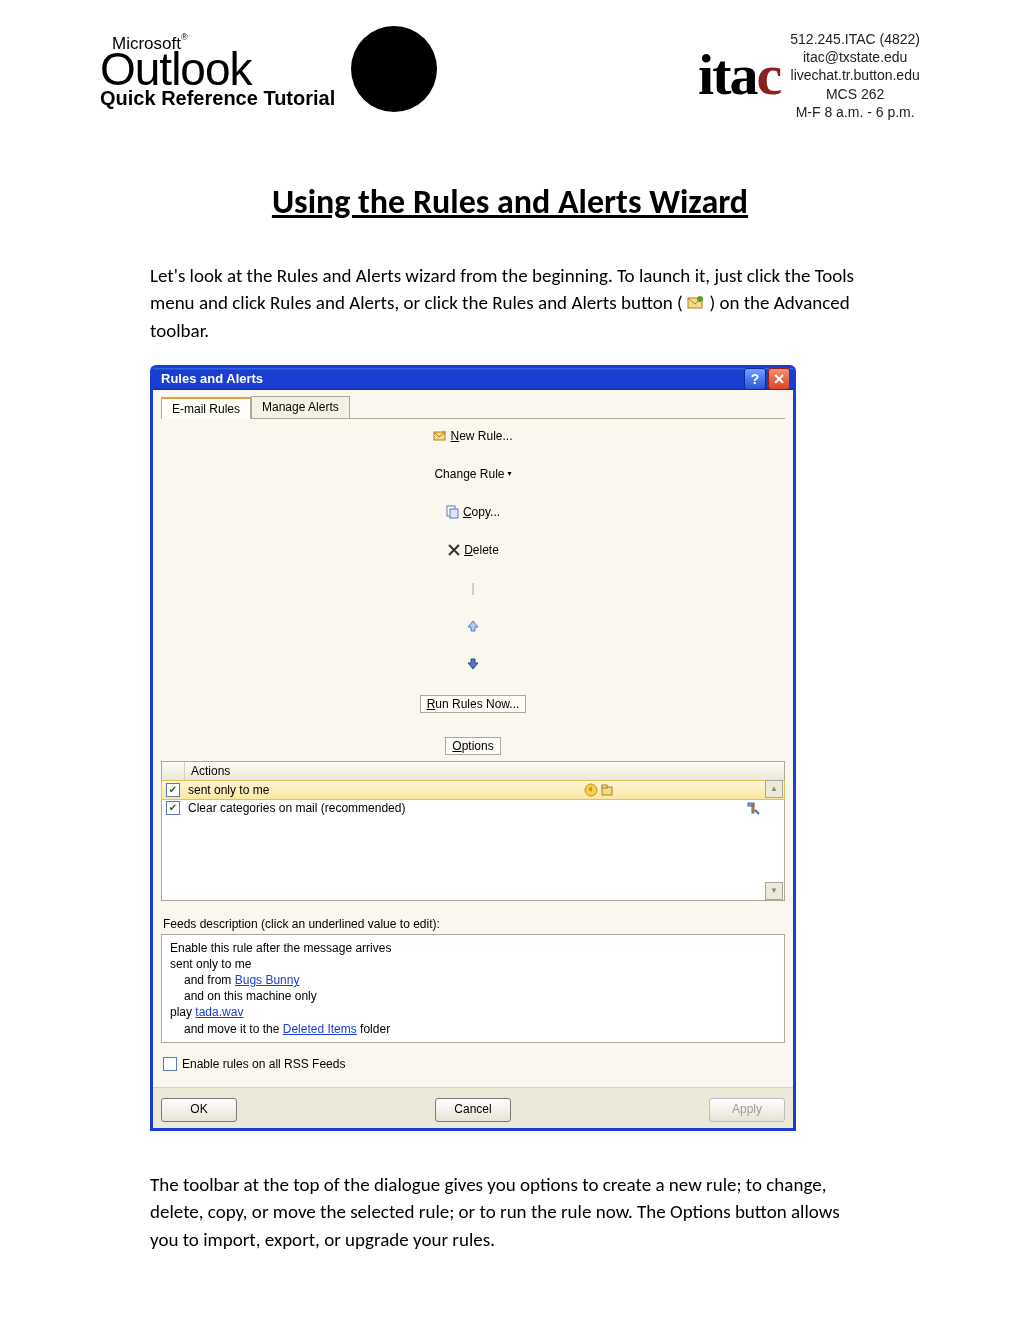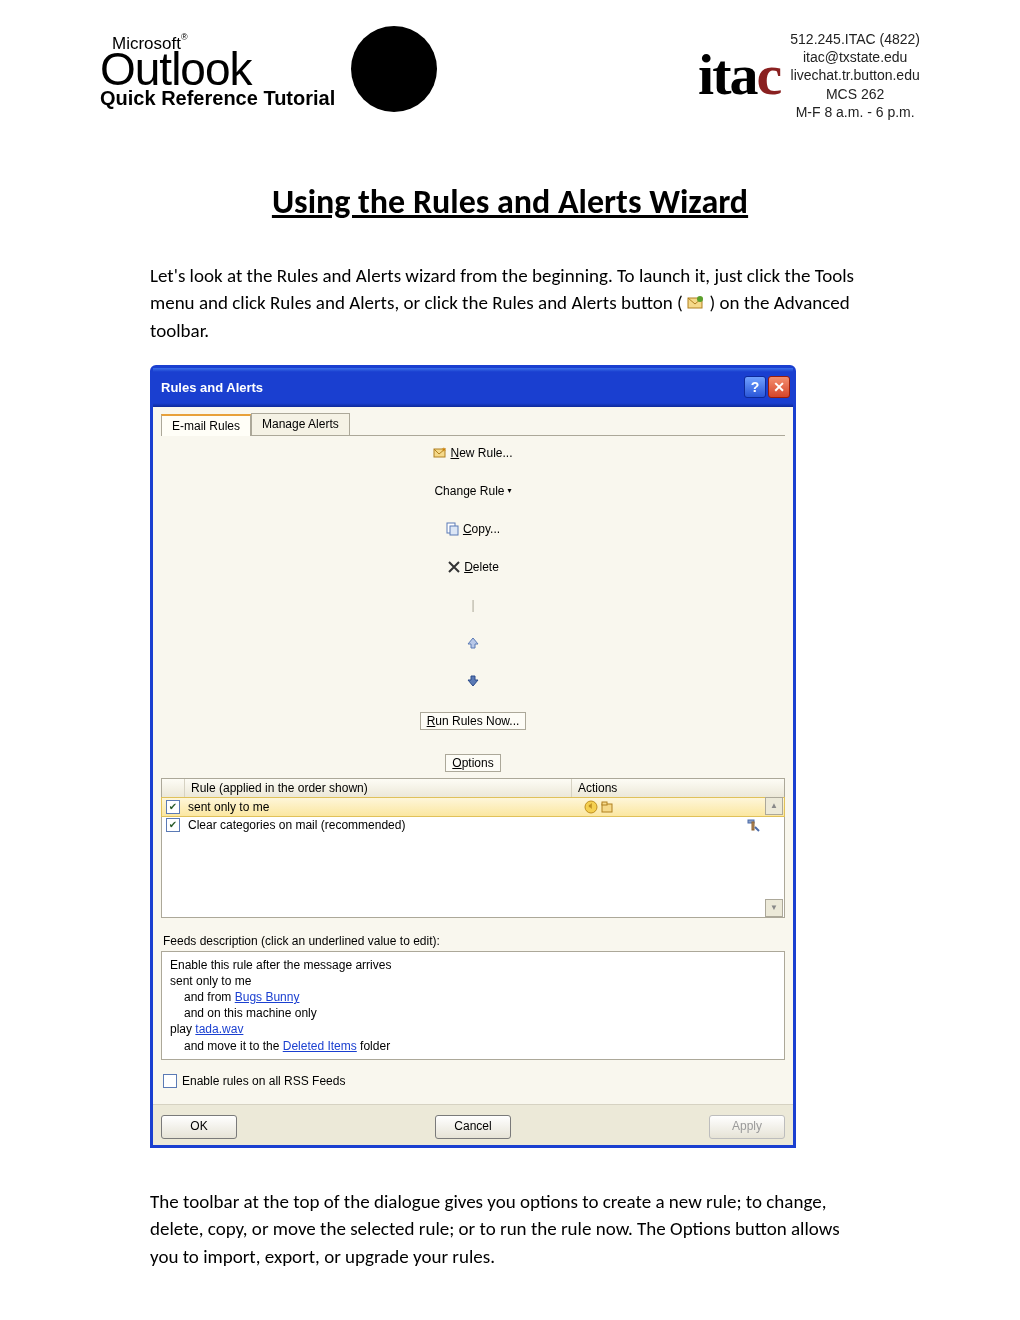--- a/index.html
+++ b/index.html
@@ -112,21 +112,21 @@
     margin: 0;
     border: 3px solid #1a3fd0;
     border-radius: 6px 6px 0 0;
     font-family: Tahoma, Arial, sans-serif;
     font-size: 12px;
     background: #ece9d8;
   }
   .titlebar {
     background: linear-gradient(to bottom, #3a6fe8 0%, #1a3fd0 10%, #1a3fd0 90%, #0e2a9a 100%);
     color: #fff;
-    height: 39px;
+    height: 22px;
     display: flex;
     align-items: center;
     justify-content: space-between;
     padding: 0 3px 0 8px;
     font-weight: bold;
     font-size: 13px;
   }
   .titlebar-buttons {
     display: flex;
     gap: 2px;
@@ -418,21 +418,20 @@
           <span class="btn boxed">
             <span><span class="accel">R</span><span>un Rules Now...</span></span>
           </span>
           <span class="btn boxed">
             <span><span class="accel">O</span><span>ptions</span></span>
           </span>
         </div>
 
         <div class="list-headers">
           <div class="lh-check"></div>
-          <div class="lh-rule">Rule (applied in the order shown)</div>
           <div class="lh-actions">Actions</div>
         </div>
         <div class="rules-list">
           <div class="rule-row selected">
             <div class="rr-check">
                 <div class="chk">✔</div>
               </div>
             <div class="rr-name">sent only to me</div>
             <div class="rr-actions">
               <span class="tool-icon">

